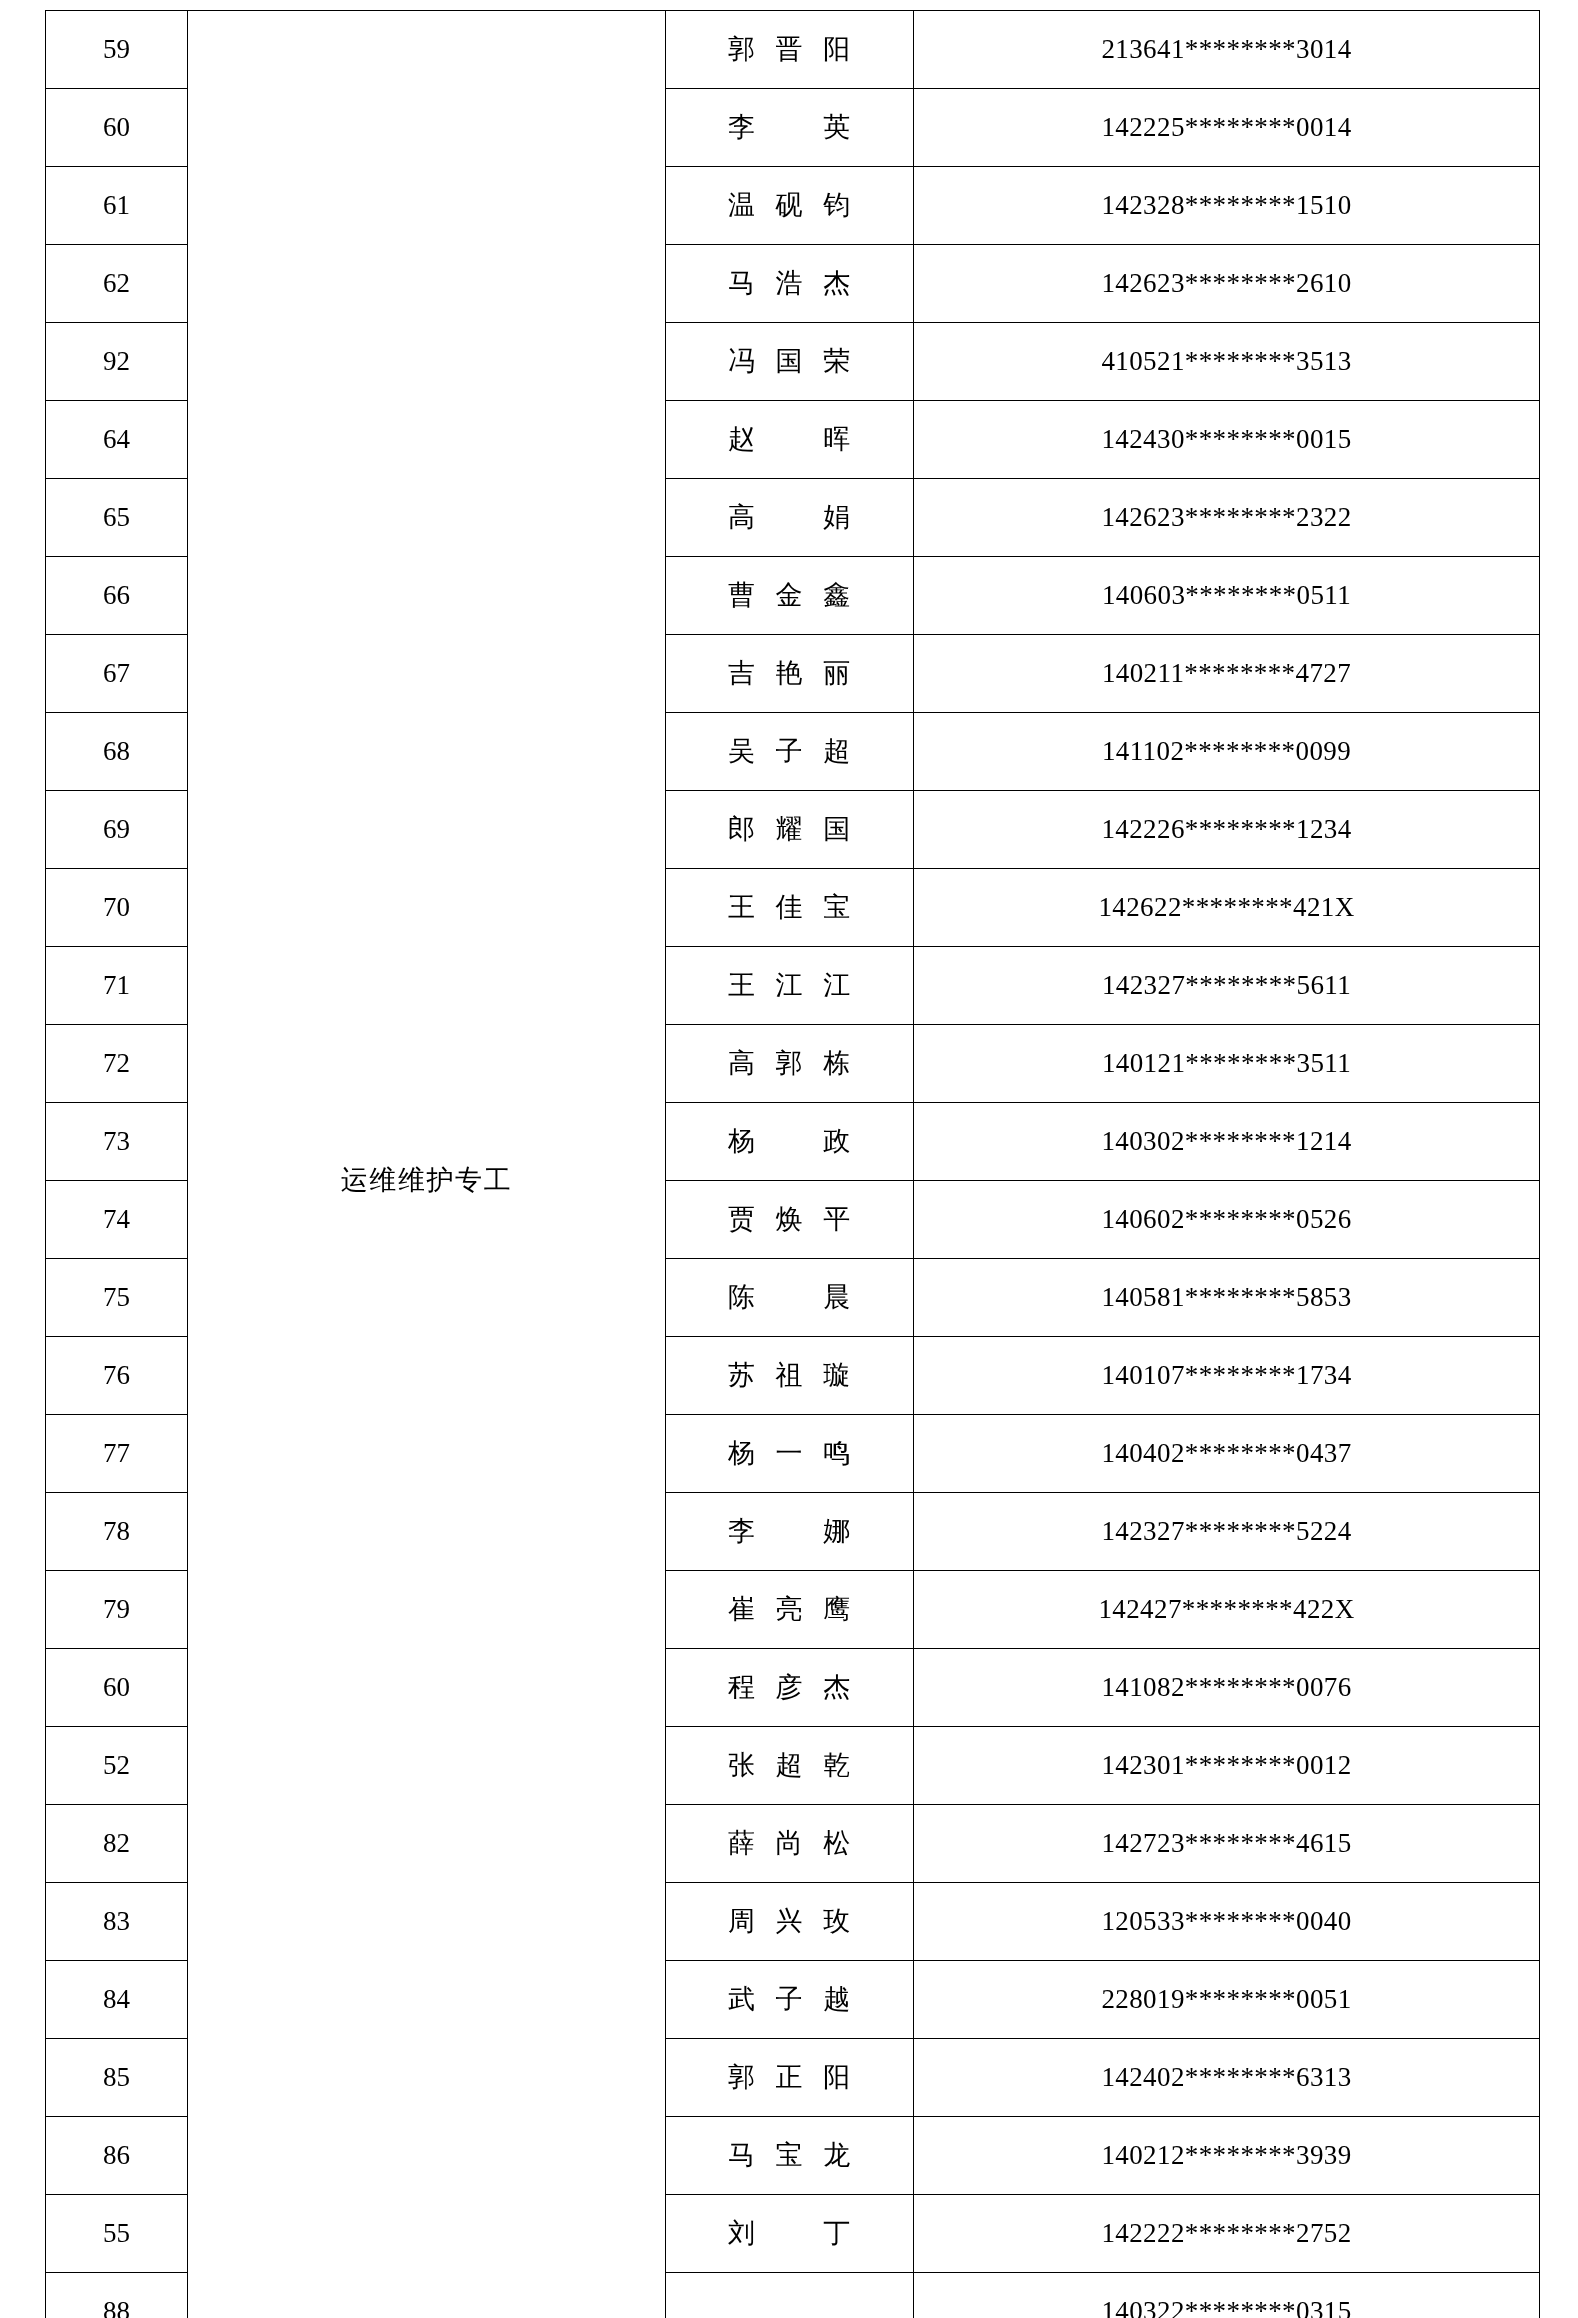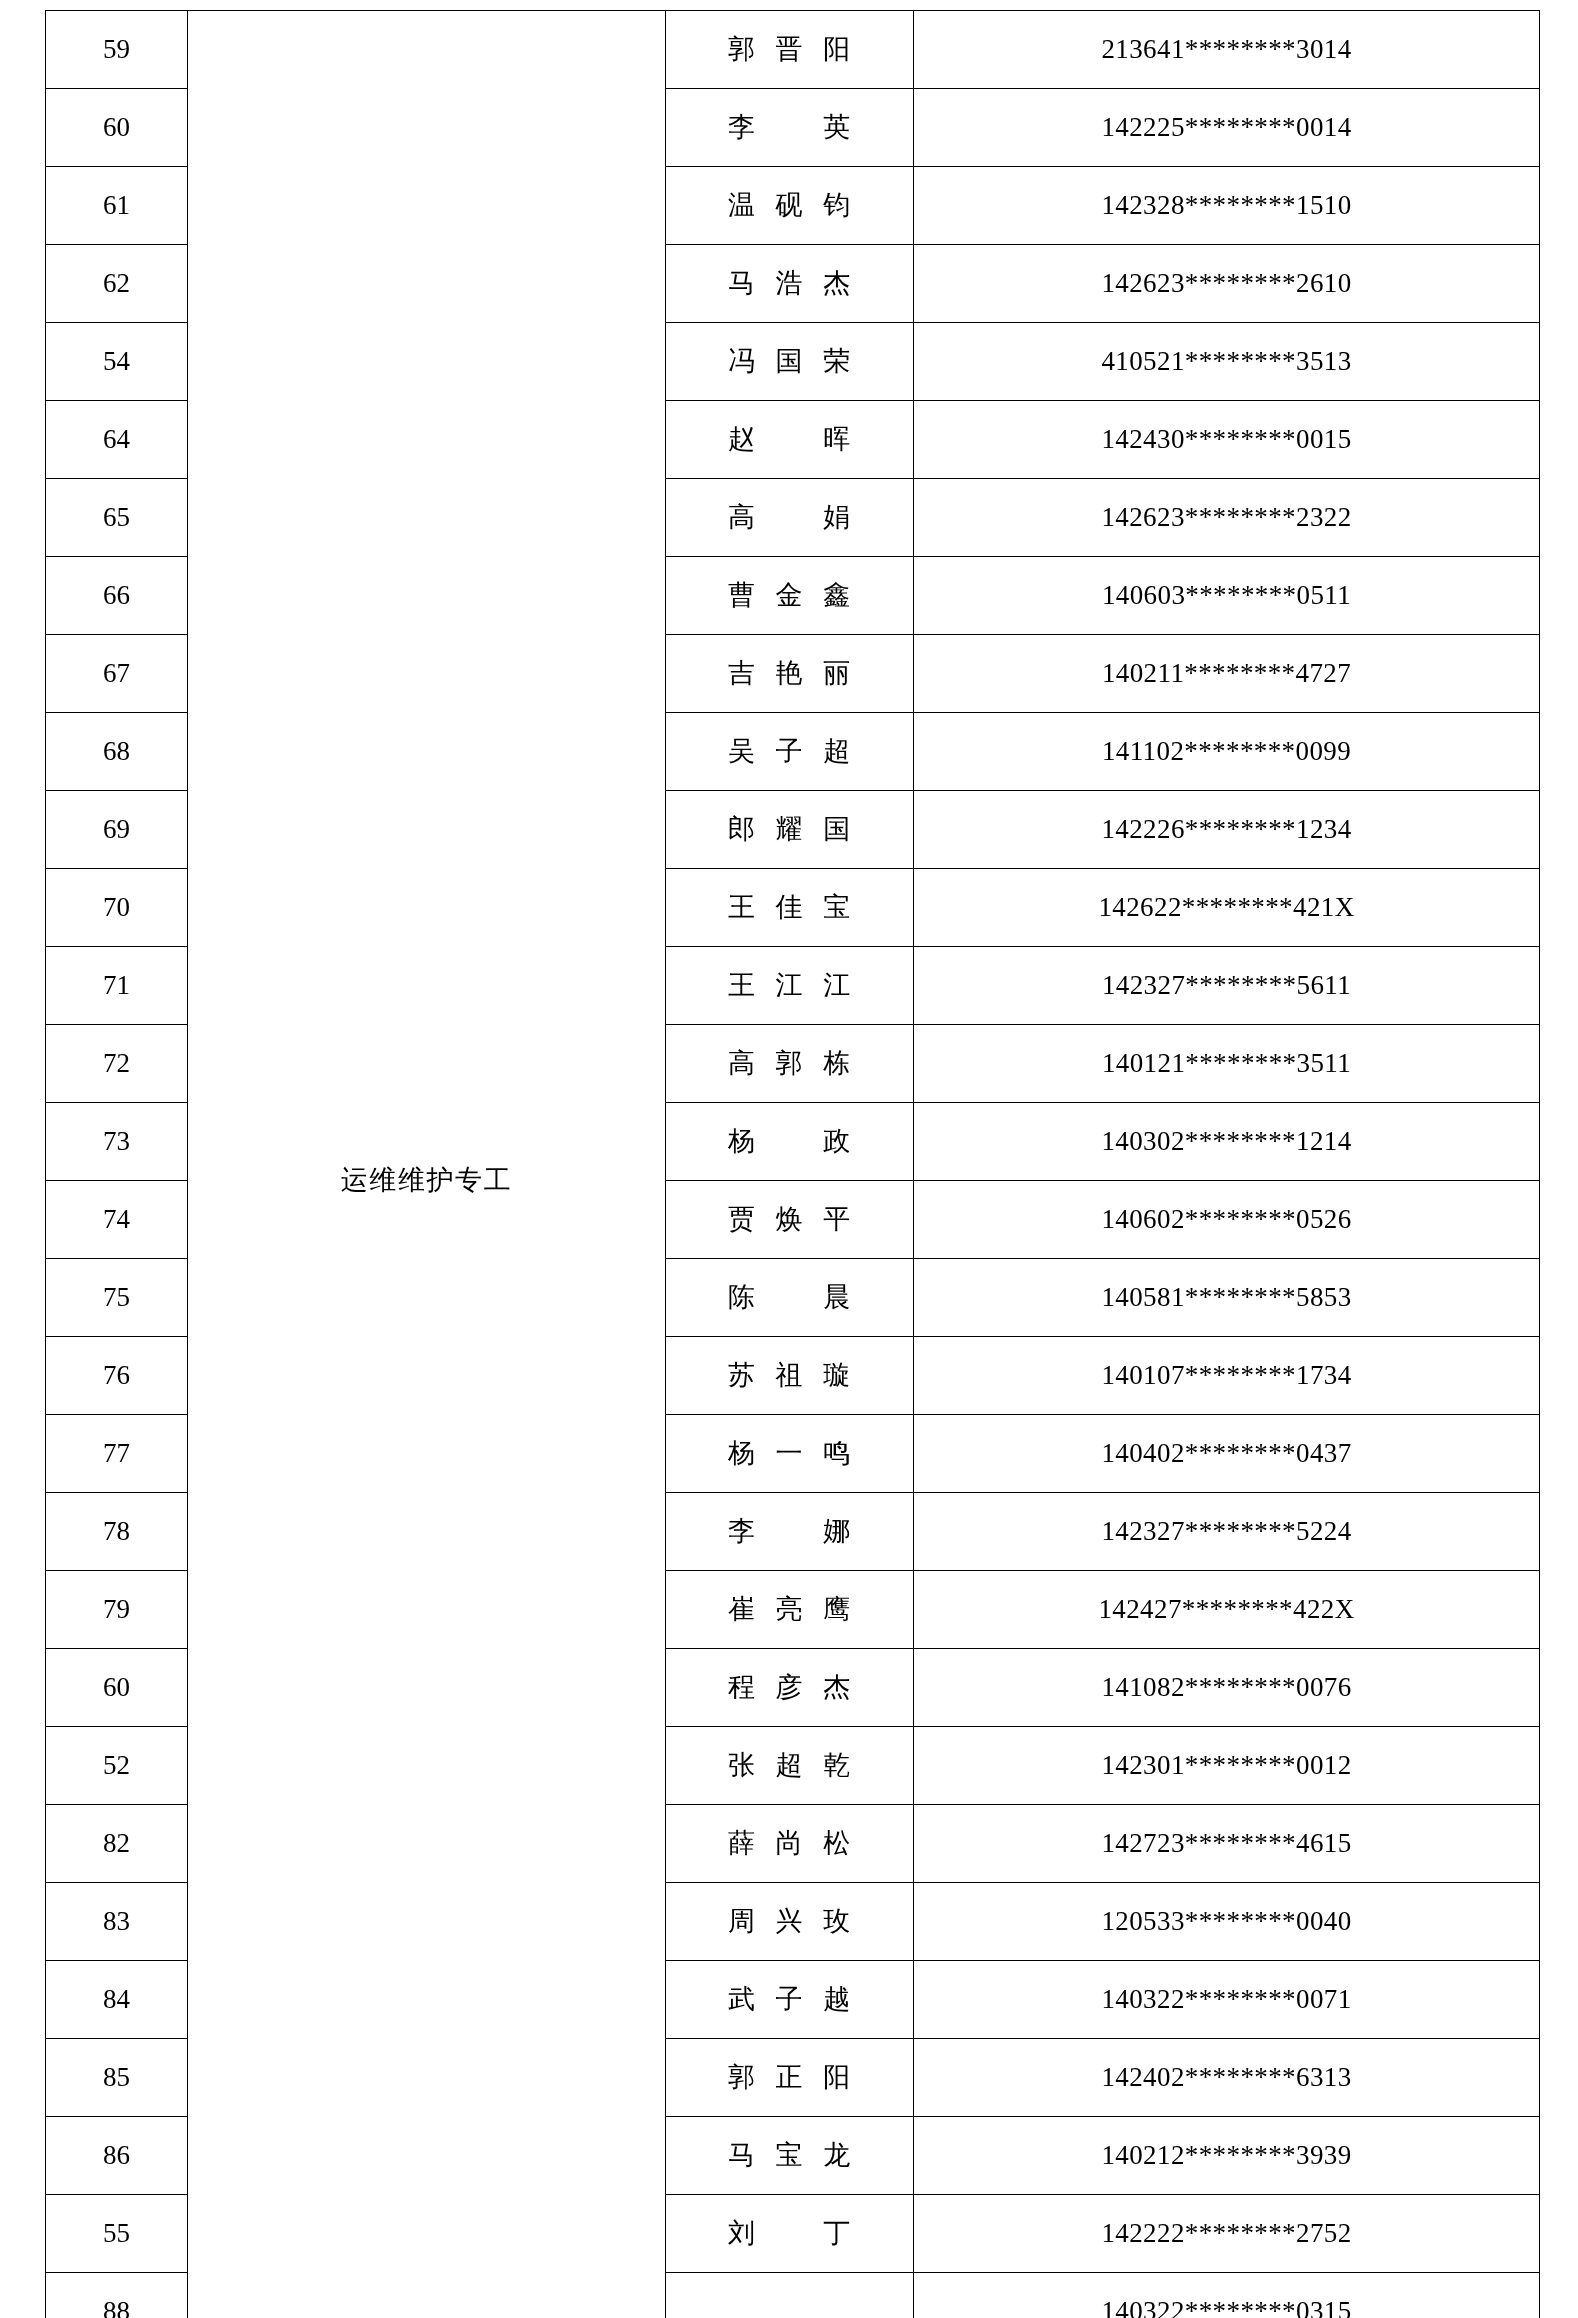--- a/index.html
+++ b/index.html
@@ -85,21 +85,21 @@
           <td class="col-index">61</td>
           <td class="col-name"><span class="name-inner">温砚钧</span></td>
           <td class="col-id">142328********1510</td>
         </tr>
         <tr>
           <td class="col-index">62</td>
           <td class="col-name"><span class="name-inner">马浩杰</span></td>
           <td class="col-id">142623********2610</td>
         </tr>
         <tr>
-          <td class="col-index">54</td>
+          <td class="col-index">92</td>
           <td class="col-name"><span class="name-inner">冯国荣</span></td>
           <td class="col-id">410521********3513</td>
         </tr>
         <tr>
           <td class="col-index">64</td>
           <td class="col-name"><span class="name-inner">赵  晖</span></td>
           <td class="col-id">142430********0015</td>
         </tr>
         <tr>
           <td class="col-index">65</td>
@@ -192,21 +192,21 @@
           <td class="col-id">142723********4615</td>
         </tr>
         <tr>
           <td class="col-index">83</td>
           <td class="col-name"><span class="name-inner">周兴玫</span></td>
           <td class="col-id">120533********0040</td>
         </tr>
         <tr>
           <td class="col-index">84</td>
           <td class="col-name"><span class="name-inner">武子越</span></td>
-          <td class="col-id">140322********0071</td>
+          <td class="col-id">228019********0051</td>
         </tr>
         <tr>
           <td class="col-index">85</td>
           <td class="col-name"><span class="name-inner">郭正阳</span></td>
           <td class="col-id">142402********6313</td>
         </tr>
         <tr>
           <td class="col-index">86</td>
           <td class="col-name"><span class="name-inner">马宝龙</span></td>
           <td class="col-id">140212********3939</td>

